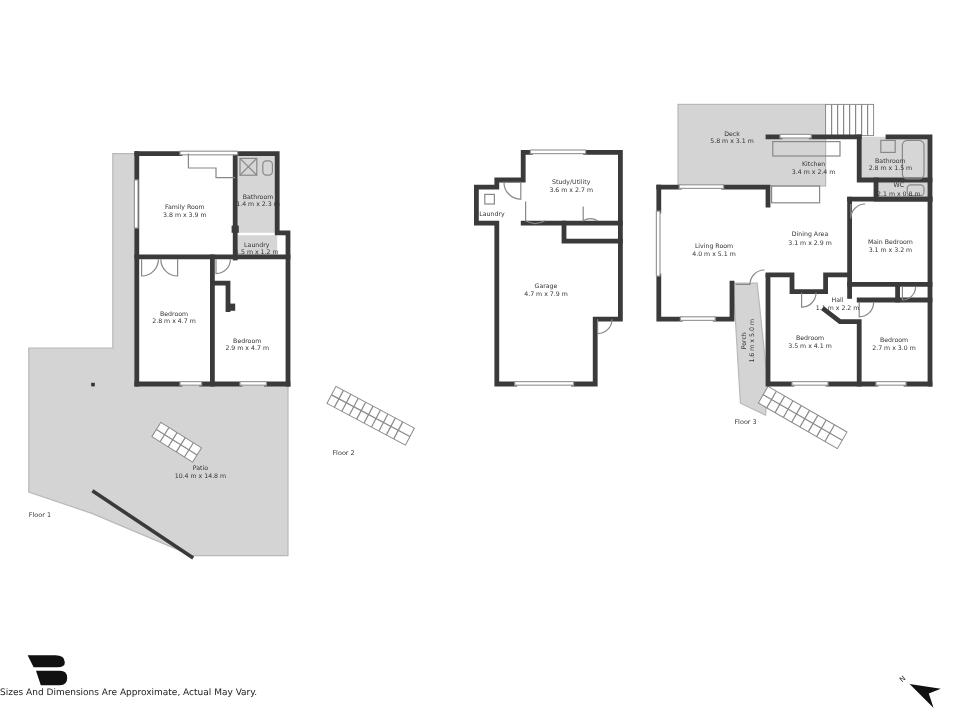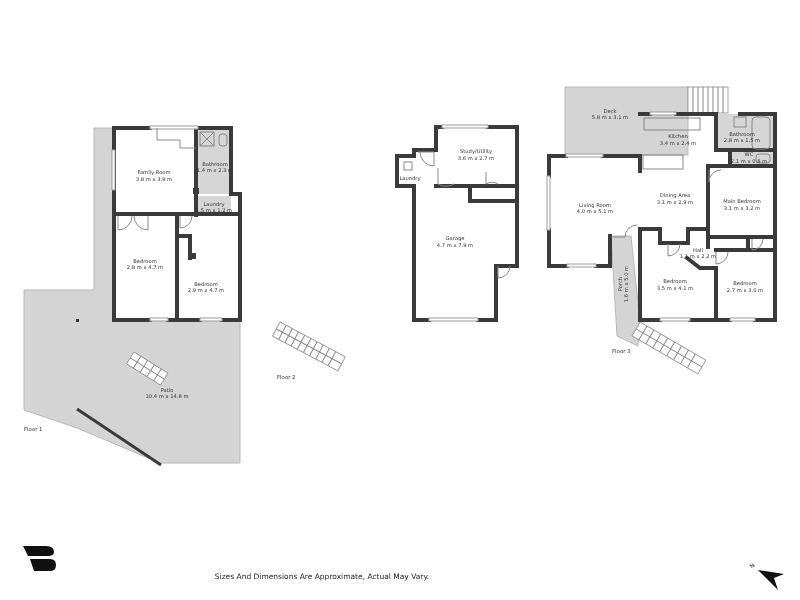--- a/index.html
+++ b/index.html
@@ -6,21 +6,21 @@
     body { width: 800px; height: 600px; position: relative; overflow: hidden; font-family: "DejaVu Sans", sans-serif; }
     svg { position: absolute; left: 0; top: 0; }
     .wall { stroke: #3a3a3a; stroke-width: 4; fill: none; stroke-linecap: square; }
     .thin { stroke: #888; stroke-width: 1; fill: none; }
     .win { stroke: #9a9a9a; stroke-width: 1; fill: #ffffff; }
     .out { fill: #d4d4d4; stroke: #b8b8b8; stroke-width: 1; }
     .wet { fill: #d6d6d6; }
     .lbl { font-family: "DejaVu Sans", sans-serif; font-size: 5.2px; fill: #333; text-anchor: middle; }
     .flr { font-family: "DejaVu Sans", sans-serif; font-size: 5.4px; fill: #333; }
     .stair { fill: #ffffff; stroke: #888; stroke-width: 0.8; }
-    .foot { position: absolute; left: 0; width: 644px; top: 572px; text-align: center; font-family: "DejaVu Sans", sans-serif; font-size: 7.5px; color: #222; }
+    .foot { position: absolute; left: 0; width: 644px; top: 572px; font-family: "DejaVu Sans", sans-serif; font-size: 7.5px; color: #222; }
     .logo { position: absolute; left: 22px; top: 545px; }
     .north { position: absolute; left: 748px; top: 560px; }
   </style>
 </head>
 <body>
 
 <svg width="800" height="600" viewBox="0 0 800 600">
 
   <g>
 

